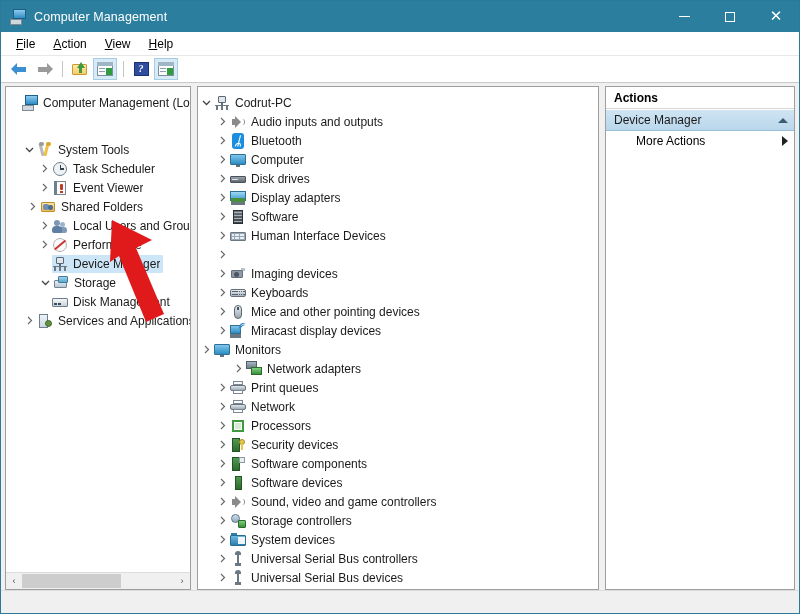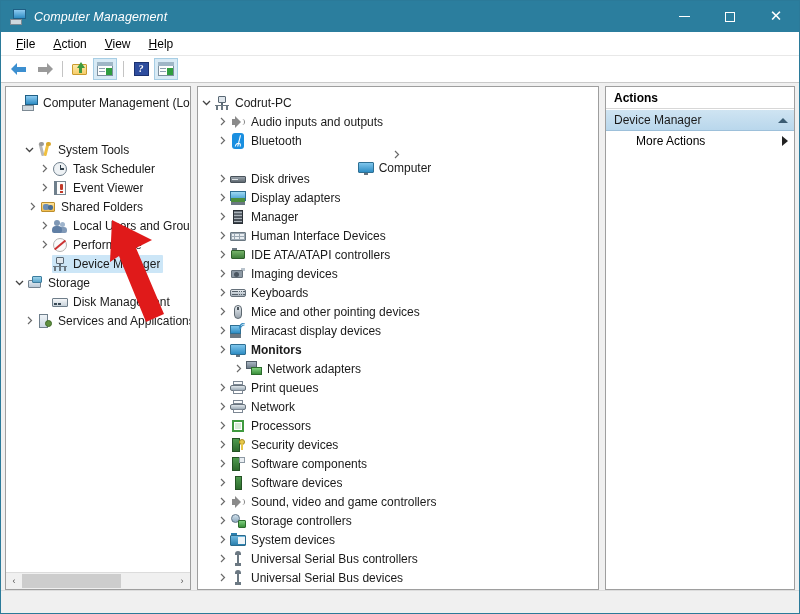--- a/index.html
+++ b/index.html
@@ -28,21 +28,20 @@
   }
 
   
   .titlebar {
     height: 31px;
     background: #2b7e9e;
     display: flex;
     align-items: center;
     flex: 0 0 auto;
     position: relative;
-    font-style: italic;
   }
   .title-icon {
     width: 16px;
     height: 16px;
     margin-left: 9px;
     margin-right: 8px;
     position: relative;
     flex: 0 0 auto;
   }
   .title-text {
@@ -619,21 +618,21 @@
                   <i class="m"></i>
                   <i class="st"></i>
                   <i class="bar"></i>
                   <i class="l1"></i>
                   <i class="l2"></i>
                   <i class="l3"></i>
                 </span>
                 <span class="label">Device Manager</span>
               </span>
             </div>
-            <div class="row" style="padding-left: 5px;">
+            <div class="row" style="padding-left: 31px;">
               <span class="chev">
                 <svg width="9" height="9" viewBox="0 0 9 9">
                   <path d="M1 3 L4.5 6.5 L8 3" stroke="#444" stroke-width="1.3" fill="none"></path>
                 </svg>
               </span>
               <span class="hl">
                 <span class="ico ic-storage">
                   <i class="d"></i>
                   <i class="t"></i>
                 </span>
@@ -721,21 +720,21 @@
                 </svg>
               </span>
               <span class="hl">
                 <span class="ico ic-bt">
                   <i class="b"></i>
                   <i class="g">ᛦ</i>
                 </span>
                 <span class="label">Bluetooth</span>
               </span>
             </div>
-            <div class="row" style=" flex-direction: column;">
+            <div class="row" style="padding-left: 16px;">
               <span class="chev">
                 <svg width="9" height="9" viewBox="0 0 9 9">
                   <path d="M3 1 L6.5 4.5 L3 8" stroke="#6a6a6a" stroke-width="1.2" fill="none"></path>
                 </svg>
               </span>
               <span class="hl">
                 <span class="ico ic-mon">
                   <i class="s"></i>
                   <i class="st"></i>
                 </span>
@@ -778,21 +777,21 @@
                 </svg>
               </span>
               <span class="hl">
                 <span class="ico ic-fw">
                   <i class="b"></i>
                   <i class="l" style="top: 3px;"></i>
                   <i class="l" style="top: 6px;"></i>
                   <i class="l" style="top: 9px;"></i>
                   <i class="l" style="top: 12px;"></i>
                 </span>
-                <span class="label">Manager</span>
+                <span class="label">Software</span>
               </span>
             </div>
             <div class="row" style="padding-left: 16px;">
               <span class="chev">
                 <svg width="9" height="9" viewBox="0 0 9 9">
                   <path d="M3 1 L6.5 4.5 L3 8" stroke="#6a6a6a" stroke-width="1.2" fill="none"></path>
                 </svg>
               </span>
               <span class="hl">
                 <span class="ico ic-hid">
@@ -809,27 +808,20 @@
                   <i class="k" style="left: 12.4px; top: 9px;"></i>
                 </span>
                 <span class="label">Human Interface Devices</span>
               </span>
             </div>
             <div class="row" style="padding-left: 16px;">
               <span class="chev">
                 <svg width="9" height="9" viewBox="0 0 9 9">
                   <path d="M3 1 L6.5 4.5 L3 8" stroke="#6a6a6a" stroke-width="1.2" fill="none"></path>
                 </svg>
-              </span>
-              <span class="hl">
-                <span class="ico ic-ide">
-                  <i class="p"></i>
-                  <i class="b"></i>
-                </span>
-                <span class="label">IDE ATA/ATAPI controllers</span>
               </span>
             </div>
             <div class="row" style="padding-left: 16px;">
               <span class="chev">
                 <svg width="9" height="9" viewBox="0 0 9 9">
                   <path d="M3 1 L6.5 4.5 L3 8" stroke="#6a6a6a" stroke-width="1.2" fill="none"></path>
                 </svg>
               </span>
               <span class="hl">
                 <span class="ico ic-img">
@@ -890,21 +882,21 @@
                   <i class="s"></i>
                   <i class="bar"></i>
                   <i class="a"></i>
                   <svg viewBox="0 0 7 7" width="7" height="7" style="position: absolute; left: 9px; top: 0px;">
                     <path d="M0 6 A6 6 0 0 1 6 0 M1.5 6 A4 4 0 0 1 5.5 2" stroke="#3a8fc4" stroke-width="1.2" fill="none"></path>
                   </svg>
                 </span>
                 <span class="label">Miracast display devices</span>
               </span>
             </div>
-            <div class="row" style="padding-left: 16px; font-weight: bold;">
+            <div class="row" style="">
               <span class="chev">
                 <svg width="9" height="9" viewBox="0 0 9 9">
                   <path d="M3 1 L6.5 4.5 L3 8" stroke="#6a6a6a" stroke-width="1.2" fill="none"></path>
                 </svg>
               </span>
               <span class="hl">
                 <span class="ico ic-mon">
                   <i class="s"></i>
                   <i class="st"></i>
                 </span>

